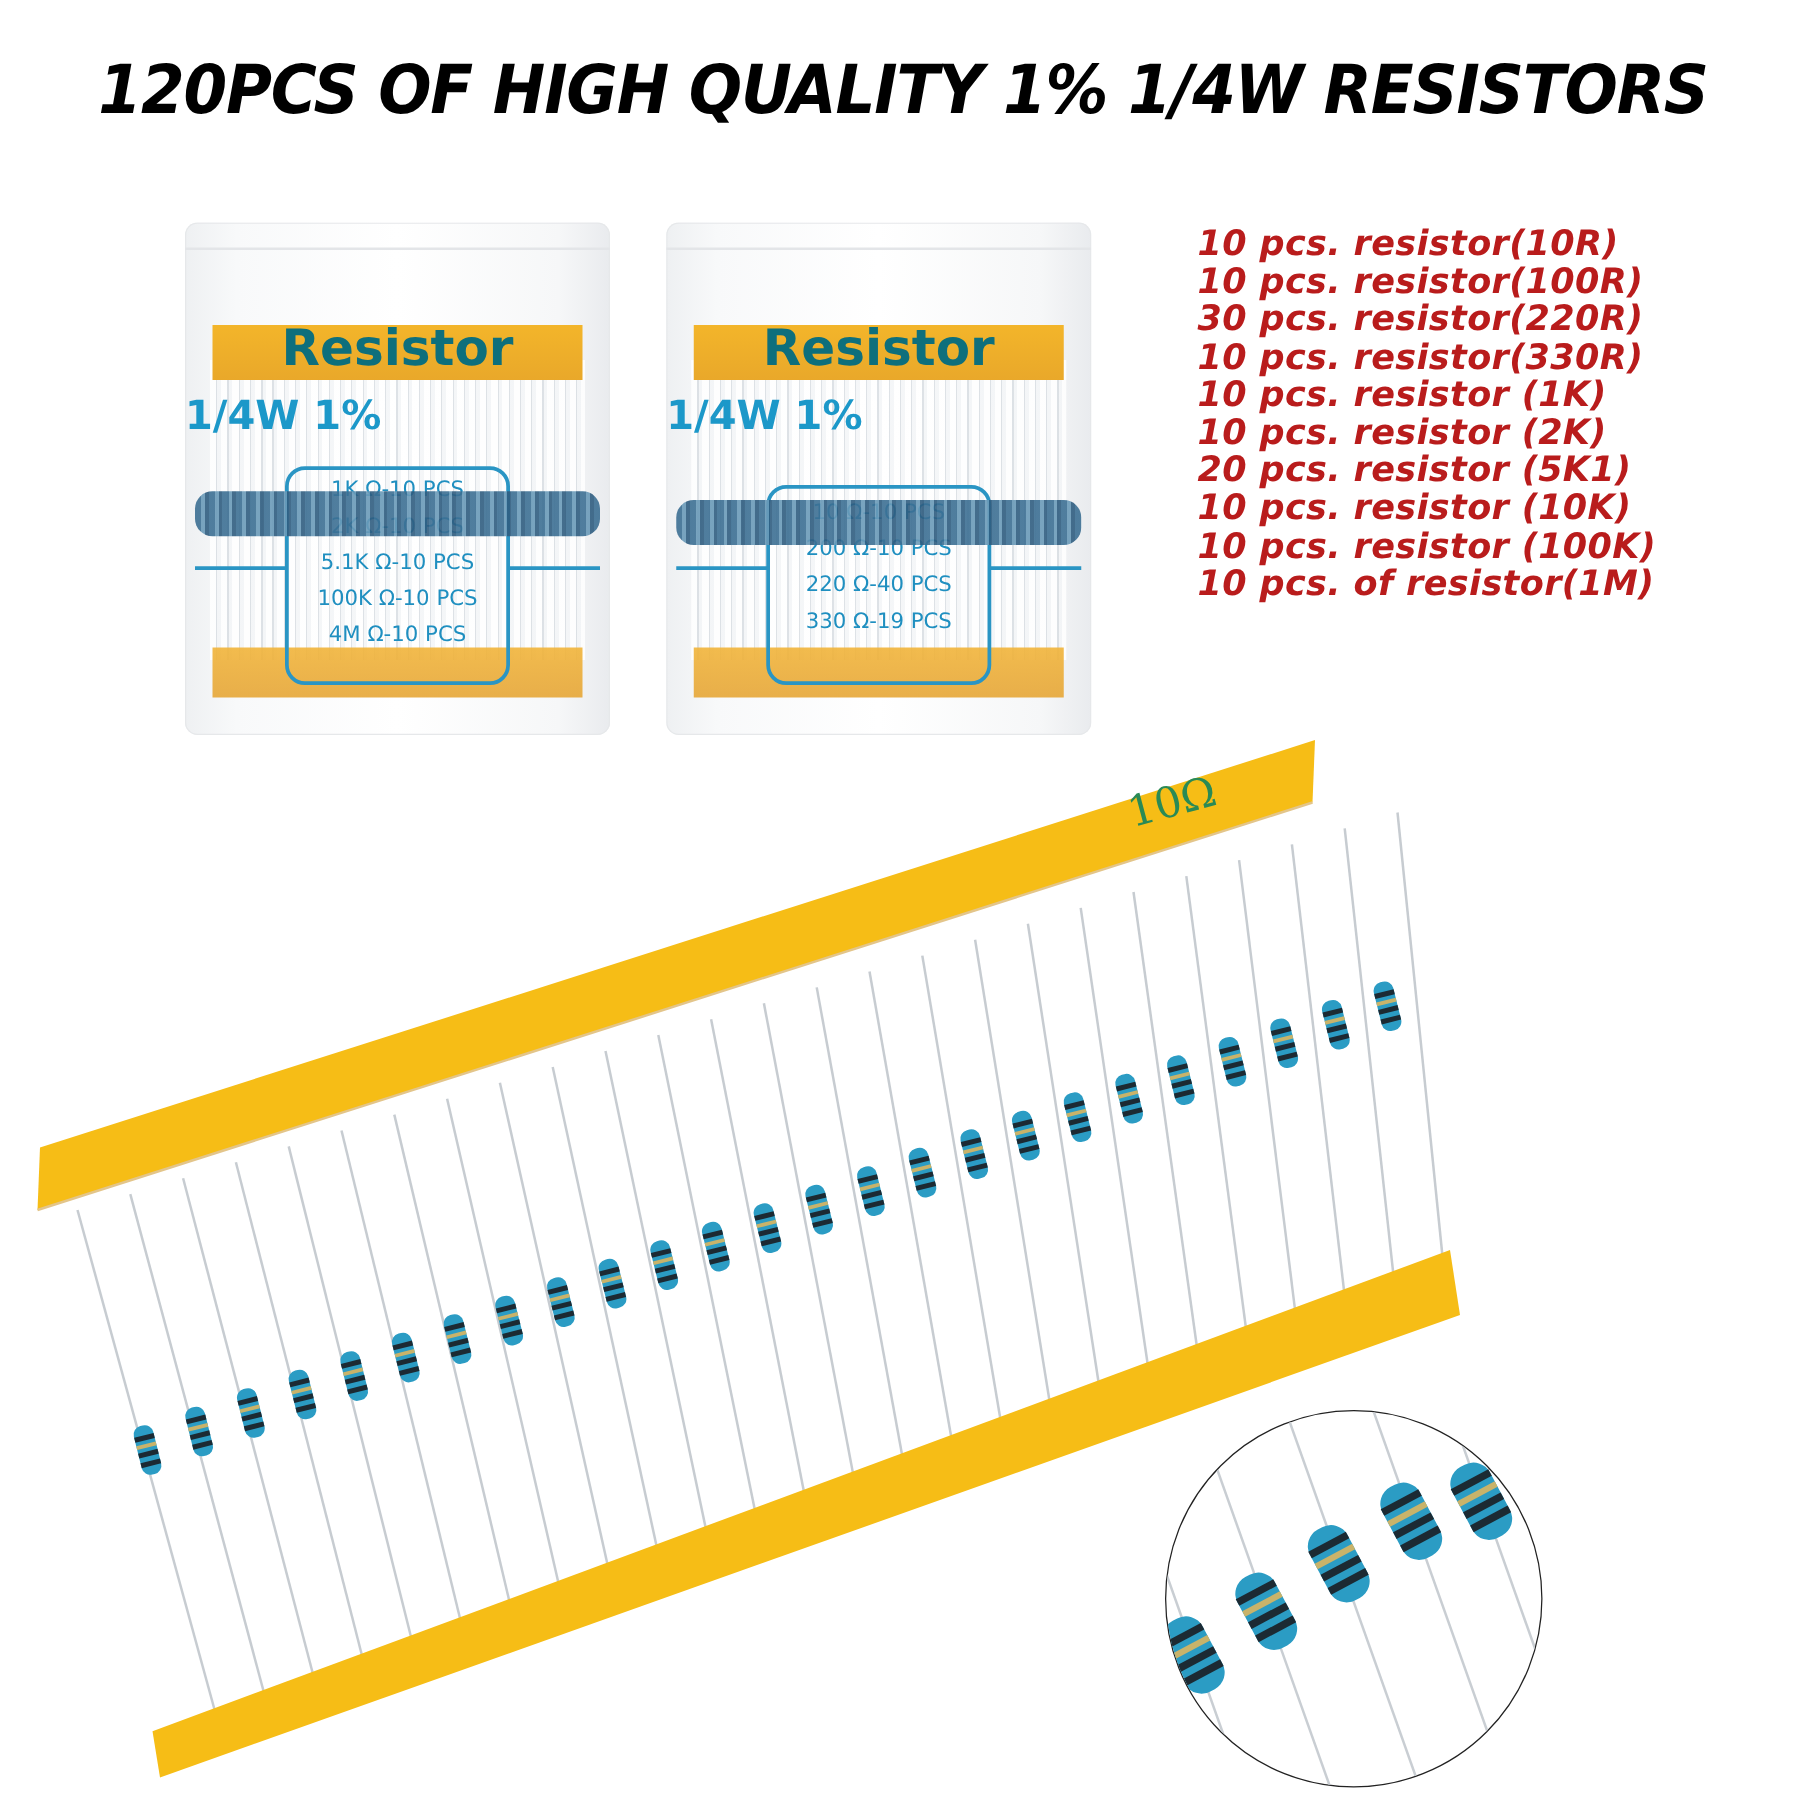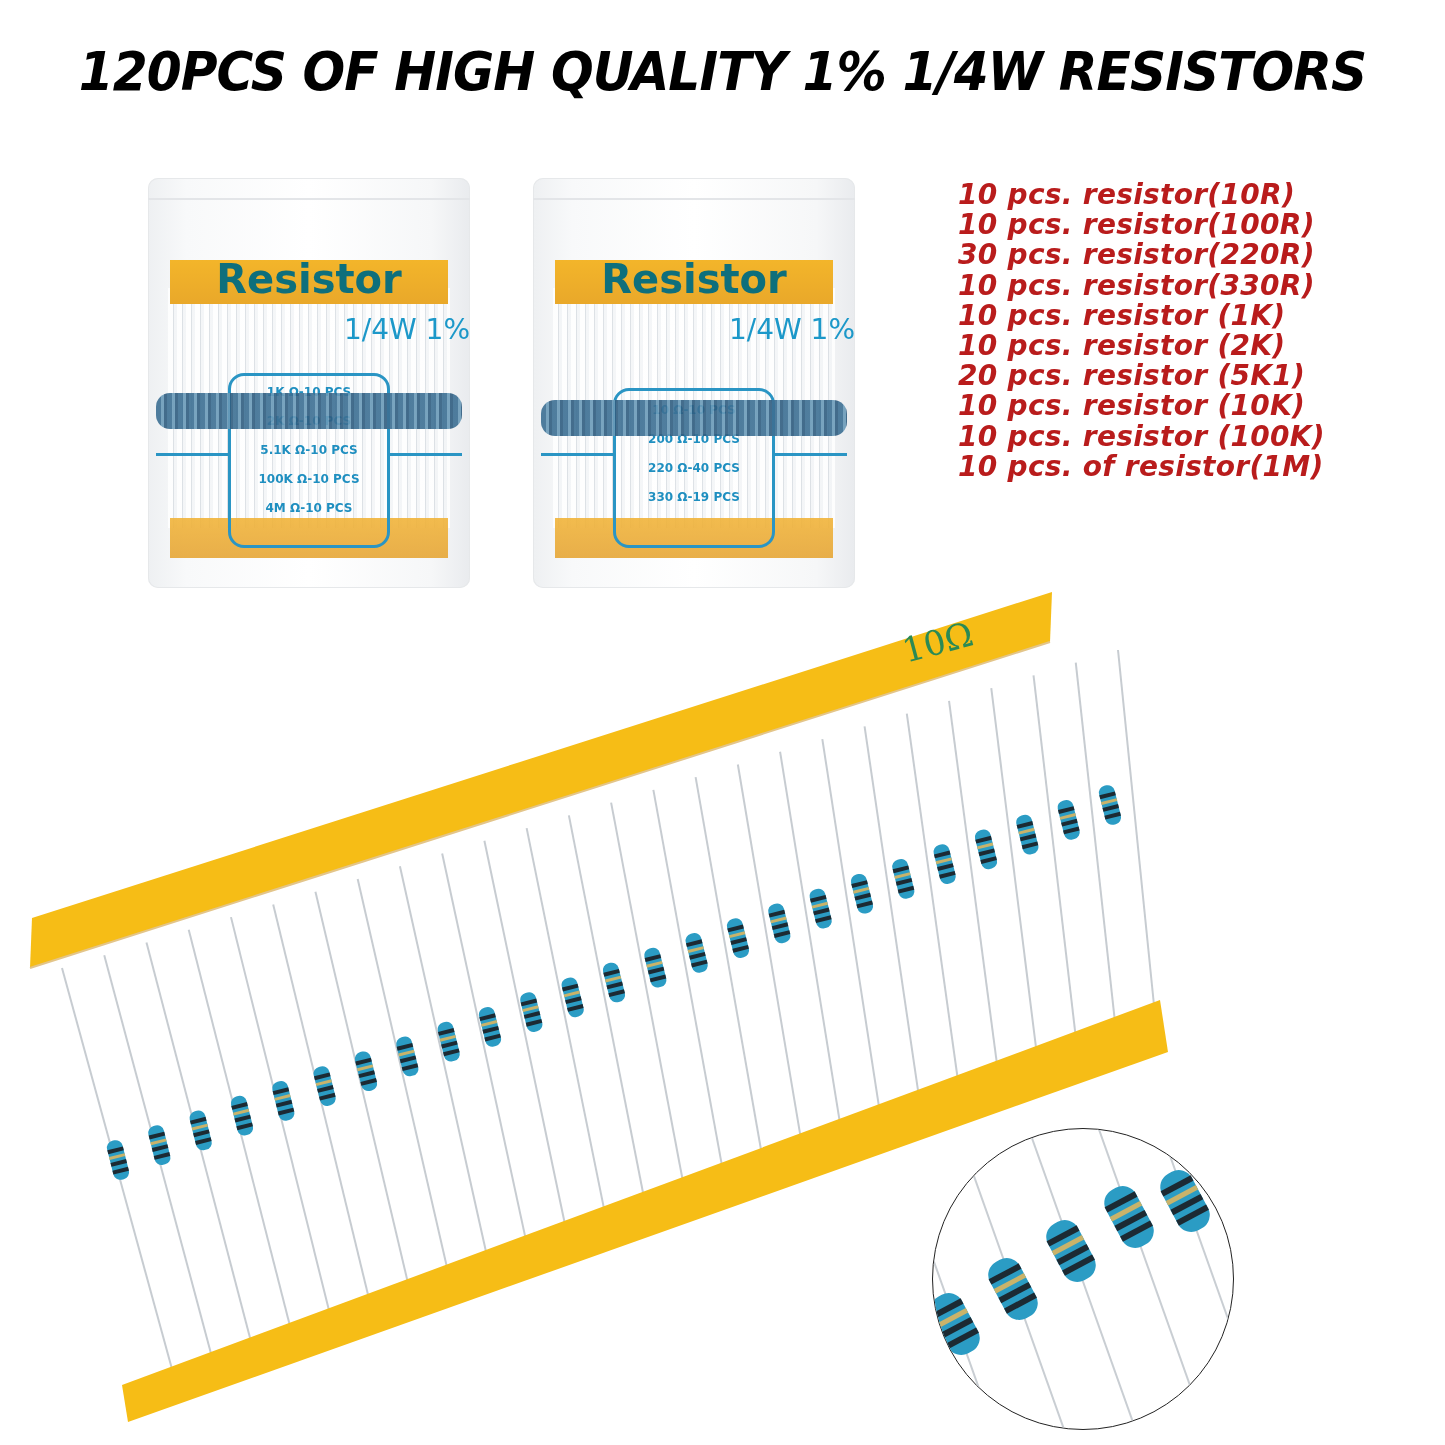--- a/index.html
+++ b/index.html
@@ -4,41 +4,41 @@
 <style>
   html, body { margin:0; padding:0; background:#ffffff; }
   body { width:1445px; height:1445px; position:relative; overflow:hidden;
          font-family:"DejaVu Sans", "Liberation Sans", sans-serif; }
   .title { position:absolute; left:0; top:40px; width:1445px; text-align:center;
            font-family:"DejaVu Sans", sans-serif; font-weight:bold; font-style:italic;
            font-size:54px; letter-spacing:-1px; color:#000; transform:scaleX(0.93);
            transform-origin:center; white-space:nowrap; }
   .bag { position:absolute; width:322px; height:410px; border-radius:10px;
          background:linear-gradient(90deg,#eef0f2 0%,#f8f9fa 12%,#ffffff 50%,#f6f7f8 88%,#e9ebee 100%);
-         box-shadow:0 0 0 1px #e6e8ea inset; overflow:hidden; }
+         box-shadow:0 0 0 1px #e6e8ea inset; overflow:hidden;padding-left:18px; }
   .bag .zip { position:absolute; left:0; right:0; top:20px; height:2px; background:#e3e5e8; }
   .bag .tape-top { position:absolute; left:22px; right:22px; top:82px; height:44px;
                    background:linear-gradient(180deg,#f3b52a,#e9a82a); }
   .bag .tape-bot { position:absolute; left:22px; right:22px; bottom:30px; height:40px;
                    background:linear-gradient(180deg,#f1b43a,#e6a636); opacity:0.9; }
   .bag .wires { position:absolute; left:20px; right:20px; top:110px; bottom:60px;
                 background:repeating-linear-gradient(90deg,#ffffff 0 5px,#d8dde2 5px 6px,#f3f5f7 6px 9px);
                 opacity:0.85; }
   .bag .body-band { position:absolute; left:8px; right:8px; top:215px; height:36px;
                     background:repeating-linear-gradient(90deg,#3c6f93 0 5px,#6a9ab8 5px 8px,#2f5d80 8px 11px);
                     border-radius:14px; opacity:0.9; }
   .bag .label-big { position:absolute; left:0; right:0; top:78px; text-align:center;
                     font-weight:bold; font-size:40px; color:#0e6f7c; }
-  .bag .label-mid { position:absolute; left:0; right:0; top:135px; text-align:right;
-                    font-weight:normal; font-size:28px; color:#1c98c9; }
+  .bag .label-mid { position:absolute; left:0; right:0; top:135px; text-align:left;
+                    font-weight:bold; font-size:32px; color:#1c98c9; }
   .bag .box { position:absolute; left:80px; right:80px; top:195px; bottom:40px;
               border:3px solid #2a95c4; border-radius:16px; }
   .bag .hline { position:absolute; height:3px; background:#2a95c4; top:275px; }
   .bag .lines { position:absolute; left:0; right:0; top:200px; text-align:center;
-                font-weight:bold; font-size:12px; color:#1f8fc0; line-height:29px; }
+                font-weight:normal; font-size:17px; color:#1f8fc0; line-height:29px; }
   .bag .lines div { height:29px; }
 
   .parts { position:absolute; left:958px; top:180px; font-family:"DejaVu Sans", sans-serif;
            font-style:italic; font-weight:bold; font-size:28px; line-height:30.2px; color:#b91c1c; }
   .parts div { white-space:nowrap; letter-spacing:0.3px; }
 
   .strip { position:absolute; left:0; top:0; width:1445px; height:1445px; pointer-events:none; }
   .strip svg { position:absolute; left:0; top:0; }
   .strip-label { position:absolute; left:902px; top:622px; font-family:"DejaVu Serif", serif;
                  font-size:34px; color:#2a8a55; transform:rotate(-15deg); pointer-events:none; }

